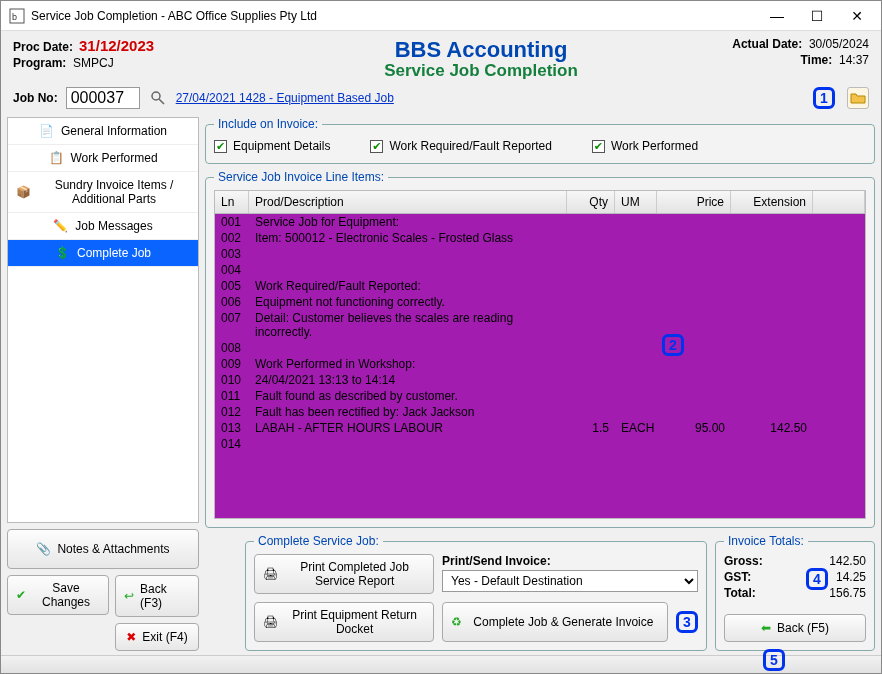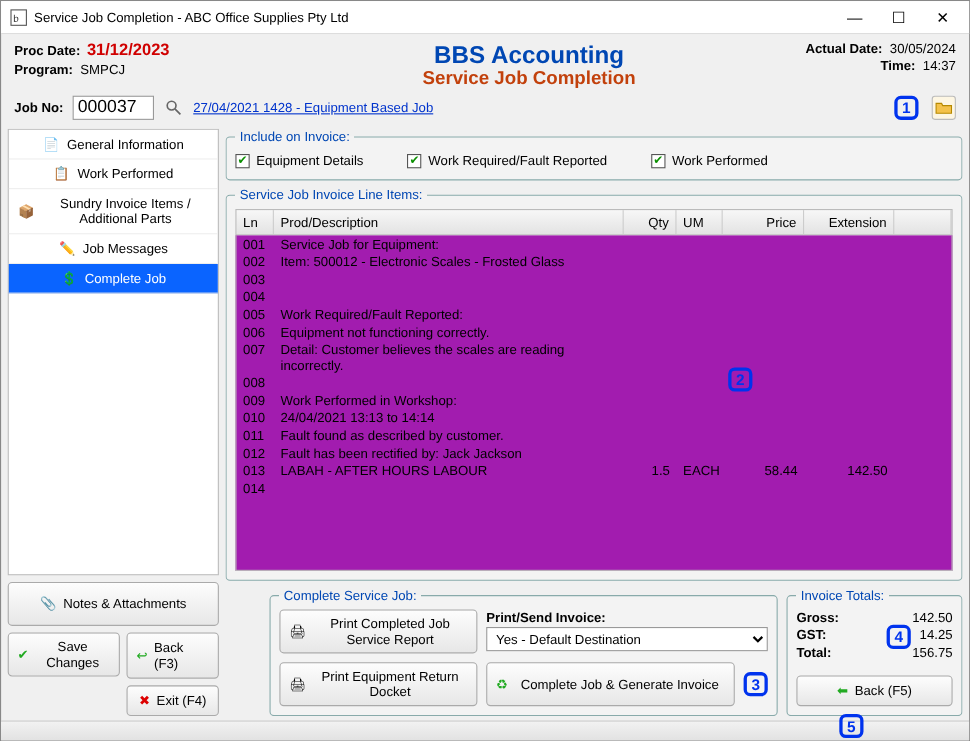--- a/index.html
+++ b/index.html
@@ -10,21 +10,21 @@
   .titlebar .title { flex: 1; font-size: 12px; }
   .winbtn { width: 40px; height: 28px; display: flex; align-items: center; justify-content: center; font-size: 14px; }
   .header { padding: 6px 12px 2px; display: flex; align-items: flex-start; }
   .header-left { width: 300px; }
   .header-center { flex: 1; text-align: center; }
   .header-right { width: 220px; text-align: right; }
   .hrow { margin-bottom: 2px; }
   .hlbl { font-weight: bold; font-size: 12px; }
   .procdate { color: #d00000; font-weight: bold; font-size: 15px; margin-left: 6px; }
   .brand-title { color: #0047b3; font-weight: bold; font-size: 22px; }
-  .brand-sub { color: #c2410c; font-weight: bold; font-size: 17px; margin-top: -2px; }
+  .brand-sub { color: #15803d; font-weight: bold; font-size: 17px; margin-top: -2px; }
   .jobrow { padding: 4px 12px 8px; display: flex; align-items: center; gap: 8px; }
   .jobno-input { width: 74px; height: 22px; border: 1px solid #999; background: #fff; padding: 0 4px; font-size: 16px; }
   .mag { width: 20px; height: 20px; display: inline-flex; align-items: center; justify-content: center; }
   .joblink { color: #0033cc; text-decoration: underline; cursor: pointer; }
   .blue-badge { border: 3px solid #0033ee; border-radius: 6px; color: #0033ee; font-weight: bold; padding: 0 4px; font-size: 14px; display: inline-flex; align-items: center; justify-content: center; min-width: 22px; height: 22px; }
   .icon-btn { width: 22px; height: 22px; border: 1px solid #bbb; background: #fdf6e3; display: inline-flex; align-items: center; justify-content: center; border-radius: 3px; margin-left: 4px; }
   .content { flex: 1; display: flex; padding: 0 6px 4px 6px; gap: 6px; overflow: hidden; }
   .sidebar { width: 192px; display: flex; flex-direction: column; }
   .nav { border: 1px solid #bbb; background: #fff; flex: 1; }
   .navitem { display: flex; align-items: center; gap: 6px; padding: 6px 8px; border-bottom: 1px solid #eee; cursor: pointer; font-size: 12px; text-align: center; justify-content: center; }
@@ -311,21 +311,21 @@
               <div class="col-um"></div>
               <div class="col-price"></div>
               <div class="col-ext"></div>
               <div class="col-end"></div>
             </div>
             <div class="row">
               <div class="col-ln">013</div>
               <div class="col-desc">LABAH - AFTER HOURS LABOUR</div>
               <div class="col-qty">1.5</div>
               <div class="col-um">EACH</div>
-              <div class="col-price">58.44</div>
+              <div class="col-price">95.00</div>
               <div class="col-ext">142.50</div>
               <div class="col-end"></div>
             </div>
             <div class="row">
               <div class="col-ln">014</div>
               <div class="col-desc"></div>
               <div class="col-qty"></div>
               <div class="col-um"></div>
               <div class="col-price"></div>
               <div class="col-ext"></div>

